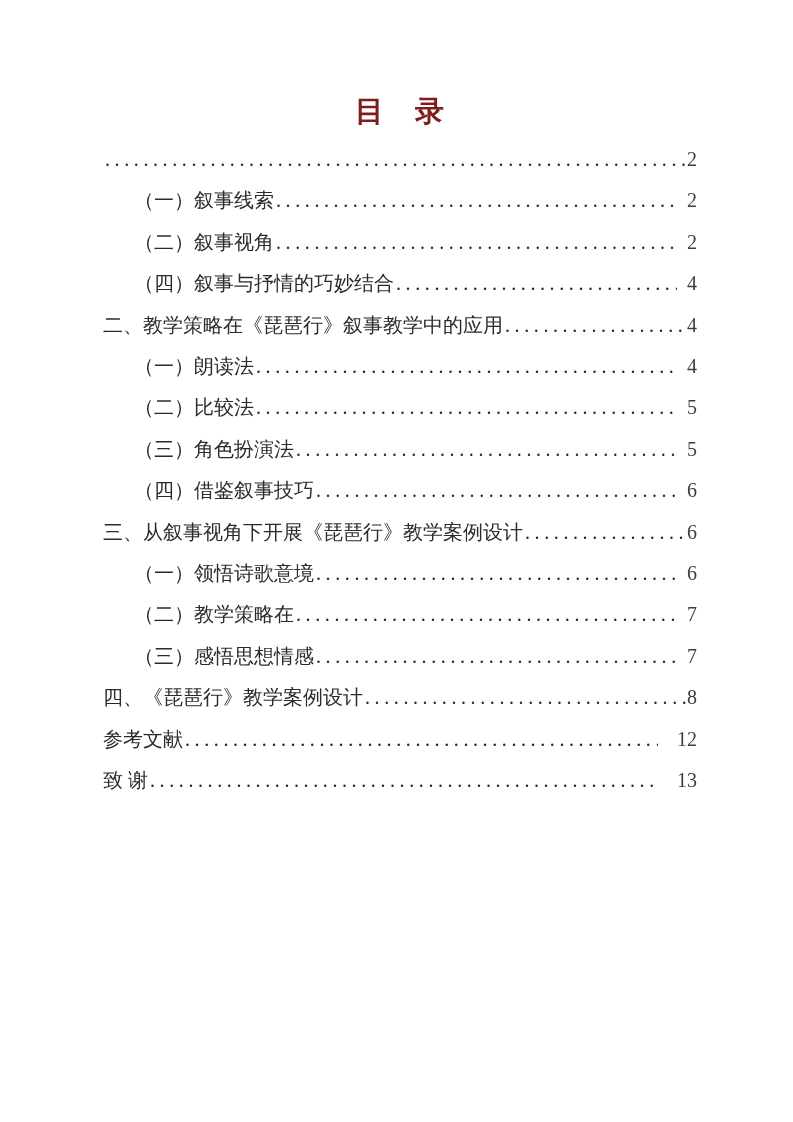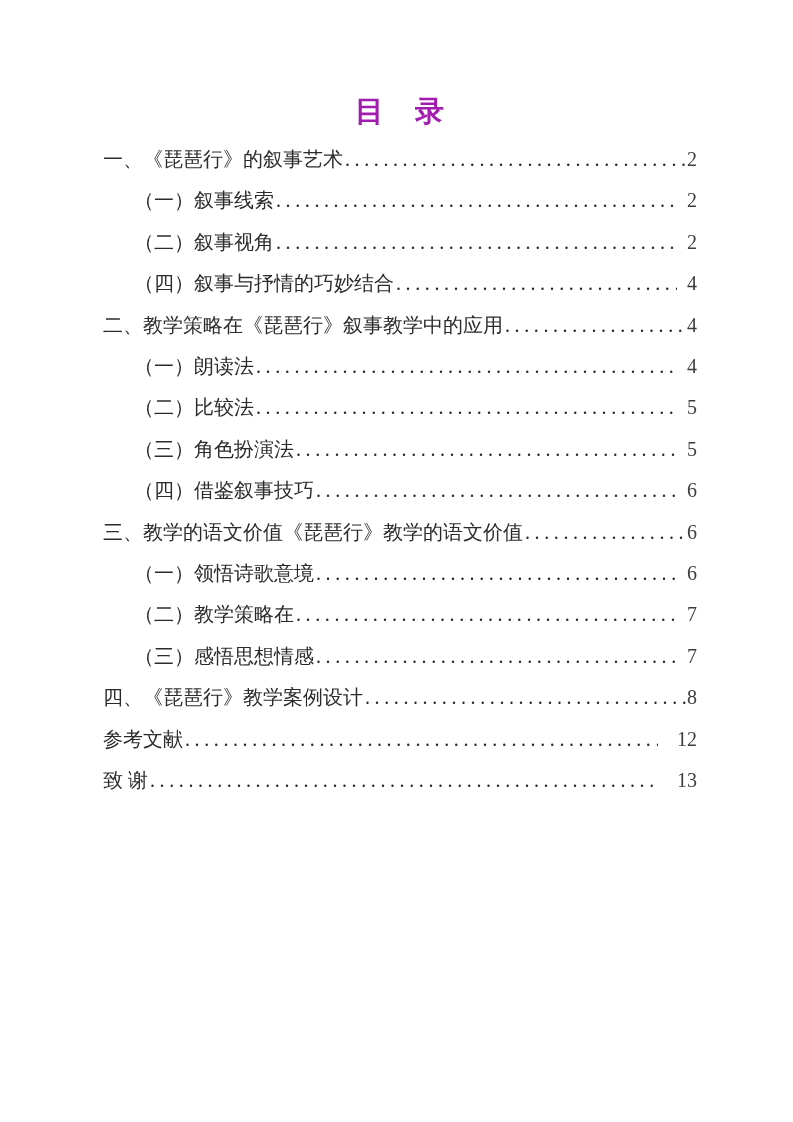--- a/index.html
+++ b/index.html
@@ -23,21 +23,21 @@
     left: 103px;
     top: 0;
     width: 594px;
   }
   .doc-title {
     margin-top: 92px;
     text-align: center;
     font-size: 29px;
     line-height: 38px;
     font-weight: bold;
-    color: #a21caf;
+    color: #7f1d1d;
     letter-spacing: 1px;
     white-space: pre;
   }
   .toc-list {
     margin-top: 9px;
   }
   .toc-row {
     display: flex;
     align-items: baseline;
     line-height: 41.4px;
@@ -77,21 +77,20 @@
   .toc-row.refs .page-num { margin-left: 19px; }
 </style>
 </head>
 <body>
 
 <div class="page">
   <div class="content">
     <div class="doc-title">目　录</div>
     <div class="toc-list" id="toc-list">
         <div class="toc-row level1">
-    <span class="toc-label">一、《琵琶行》的叙事艺术</span>
     <span class="dots"></span>
     <span class="page-num">2</span>
   </div>
         <div class="toc-row level2">
     <span class="toc-label">（一）叙事线索</span>
     <span class="dots"></span>
     <span class="page-num">2</span>
   </div>
         <div class="toc-row level2">
     <span class="toc-label">（二）叙事视角</span>
@@ -122,21 +121,21 @@
     <span class="toc-label">（三）角色扮演法</span>
     <span class="dots"></span>
     <span class="page-num">5</span>
   </div>
         <div class="toc-row level2">
     <span class="toc-label">（四）借鉴叙事技巧</span>
     <span class="dots"></span>
     <span class="page-num">6</span>
   </div>
         <div class="toc-row level1">
-    <span class="toc-label">三、教学的语文价值《琵琶行》教学的语文价值</span>
+    <span class="toc-label">三、从叙事视角下开展《琵琶行》教学案例设计</span>
     <span class="dots"></span>
     <span class="page-num">6</span>
   </div>
         <div class="toc-row level2">
     <span class="toc-label">（一）领悟诗歌意境</span>
     <span class="dots"></span>
     <span class="page-num">6</span>
   </div>
         <div class="toc-row level2">
     <span class="toc-label">（二）教学策略在</span>

